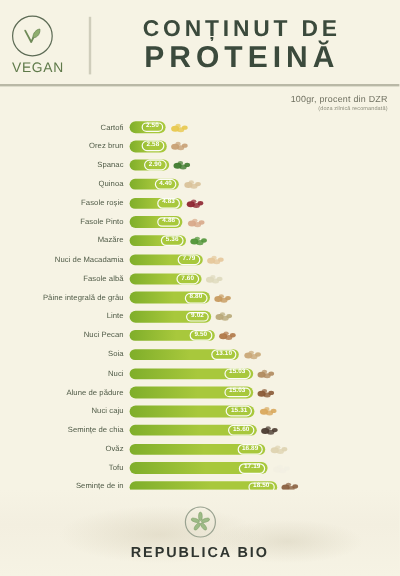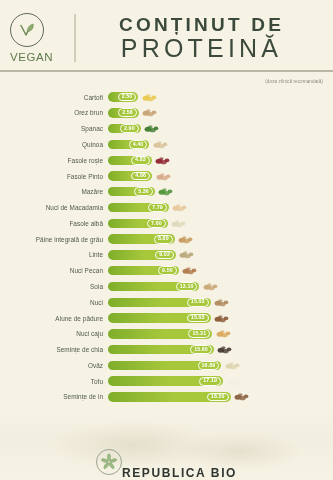--- a/index.html
+++ b/index.html
@@ -58,21 +58,21 @@
   .title-line1 {
     font-size: 19px;
     font-weight: bold;
     letter-spacing: 3.2px;
     color: #3b4a3c;
     line-height: 1.05;
     white-space: nowrap;
   }
   .title-line2 {
     font-size: 25px;
-    font-weight: normal;
+    font-weight: bold;
     letter-spacing: 4.2px;
     color: #3b4a3c;
     line-height: 1.05;
     white-space: nowrap;
   }
   .head-rule {
     position: absolute;
     left: 0; right: 0; top: 70px;
     height: 1.6px;
     background: #b9b8a6;
@@ -153,21 +153,22 @@
     display: block;
     line-height: 0;
   }
 
   
   .footer {
     position: absolute;
     left: 0; right: 0; bottom: 0;
     height: 72px;
     display: flex;
-    align-items: flex-end;
+    flex-direction: column;
+    align-items: center;
     justify-content: center;
     background:
       radial-gradient(ellipse 120px 34px at 40% 52%, rgba(190,180,150,0.28), rgba(190,180,150,0) 70%),
       radial-gradient(ellipse 90px 26px at 72% 60%, rgba(175,165,135,0.22), rgba(175,165,135,0) 70%),
       linear-gradient(180deg, #f6f3e4 0%, #f3efe0 40%, #f6f3e4 100%);
   }
   .footer-logo {
     width: 26px; height: 26px;
     border: 1.2px solid #9aa391;
     border-radius: 50%;
@@ -200,20 +201,21 @@
     <div class="head-divider"></div>
 
     <div class="title-wrap">
       <div class="title-line1">CONȚINUT DE</div>
       <div class="title-line2">PROTEINĂ</div>
     </div>
     <div class="head-rule"></div>
   </div>
 
   <div class="subtitle">
+    <div class="subtitle-main">100gr, procent din DZR</div>
     <div class="subtitle-sub">(doza zilnică recomandată)</div>
   </div>
 
   <div class="chart" id="chart">
       <div class="row">
         <div class="row-label">Cartofi</div>
         <div class="bar-area">
           <div class="bar" style="width: 30.407px; background: linear-gradient(90deg, rgb(127, 174, 42) 0%, rgb(168, 200, 60) 55%, rgb(168, 200, 60) 100%);">
             <span class="bar-value">2.50</span>
           </div>

